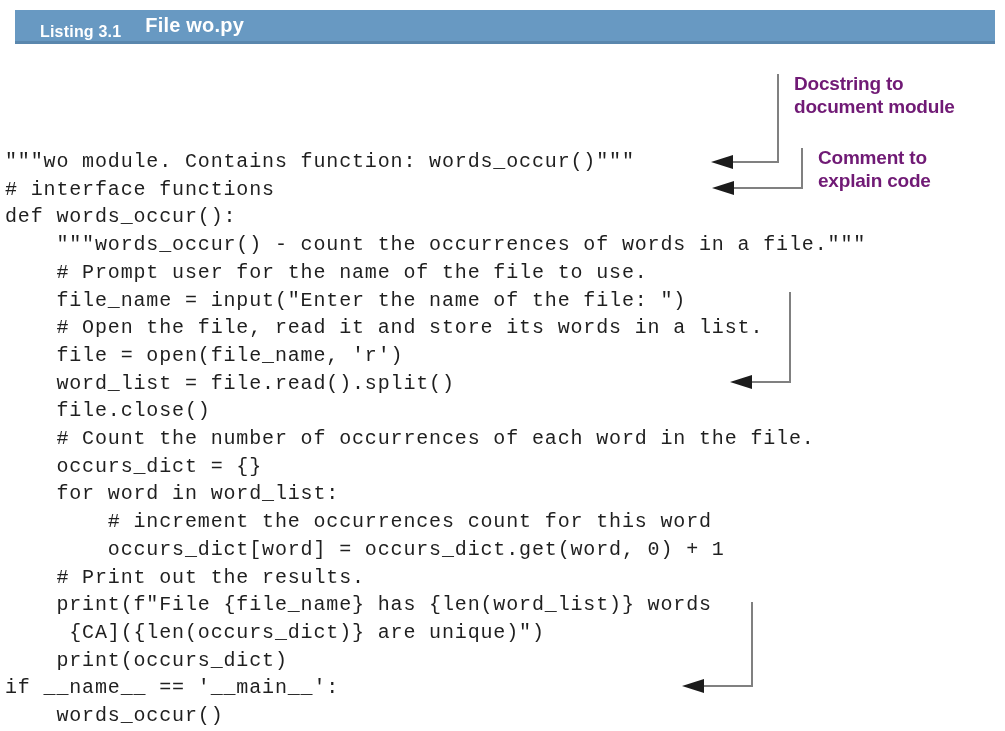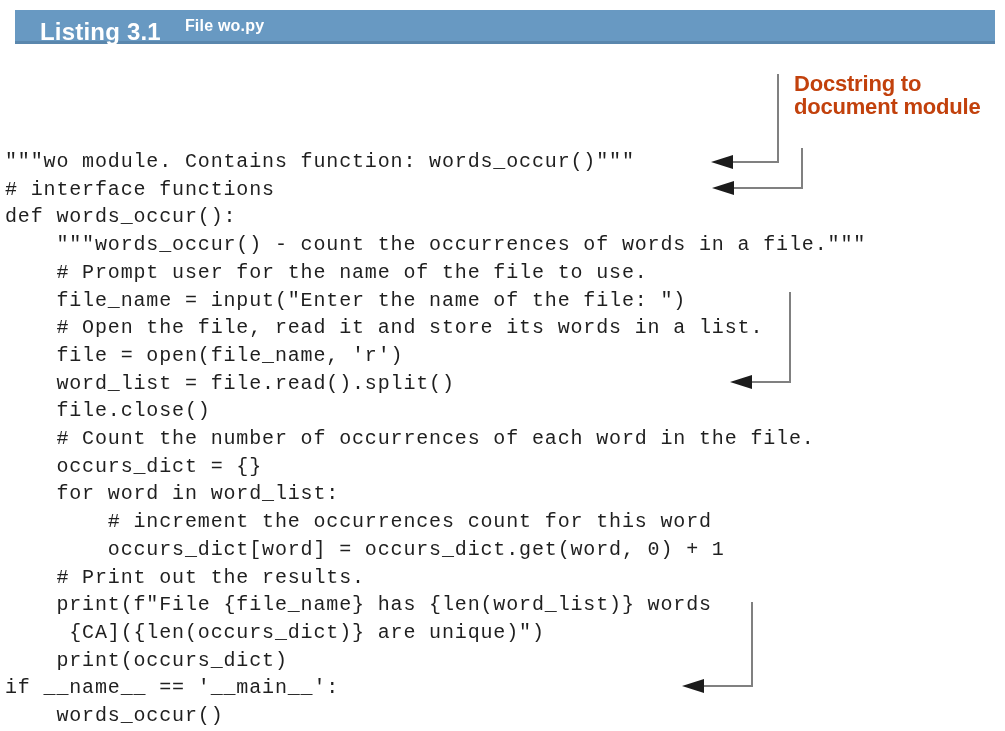--- a/index.html
+++ b/index.html
@@ -3,34 +3,34 @@
 <meta charset="utf-8">
 <style>
   html,body{margin:0;padding:0;background:#ffffff;}
   #page{position:relative;width:1005px;height:731px;background:#ffffff;overflow:hidden;
         font-family:"Liberation Sans",sans-serif;}
 
   
   #header-bar{position:absolute;left:15px;top:10px;width:980px;height:31px;
               background:#6899c2;border-bottom:3px solid #5a87ad;
               display:flex;align-items:center;}
-  #header-bar .hlabel{color:#ffffff;font-weight:bold;font-size:24px;margin-left:25px;
+  #header-bar .hlabel{color:#ffffff;font-weight:bold;font-size:16px;margin-left:25px;
                       letter-spacing:0.2px;margin-top:12px;}
-  #header-bar .htitle{color:#ffffff;font-weight:bold;font-size:16px;margin-left:24px;
+  #header-bar .htitle{color:#ffffff;font-weight:bold;font-size:20px;margin-left:24px;
                       letter-spacing:0.2px;}
 
   
   #code{position:absolute;left:5px;top:148px;margin:0;
         font-family:"Liberation Mono","DejaVu Sans Mono",monospace;
         font-size:20px;letter-spacing:0.85px;line-height:27.7px;
         color:#1f1f1f;white-space:pre;}
 
   
-  .callout-label{position:absolute;font-weight:bold;font-size:22px;line-height:23px;
-                 color:#c2410c;white-space:pre-line;letter-spacing:-0.2px;}
+  .callout-label{position:absolute;font-weight:bold;font-size:19px;line-height:23px;
+                 color:#701a75;white-space:pre-line;letter-spacing:-0.2px;}
   .vline{position:absolute;width:2px;background:#808080;}
   .hline{position:absolute;height:2px;background:#808080;}
   .arrow-left{position:absolute;width:0;height:0;
               border-top:7px solid transparent;border-bottom:7px solid transparent;
               border-right:22px solid #1c1c1c;}
 </style>
 </head>
 <body>
 
 <div id="page">
@@ -41,20 +41,22 @@
   </div>
 
   <pre id="code"><div class="code-line">"""wo module. Contains function: words_occur()"""</div><div class="code-line"># interface functions</div><div class="code-line">def words_occur():</div><div class="code-line">    """words_occur() - count the occurrences of words in a file."""</div><div class="code-line">    # Prompt user for the name of the file to use.</div><div class="code-line">    file_name = input("Enter the name of the file: ")</div><div class="code-line">    # Open the file, read it and store its words in a list.</div><div class="code-line">    file = open(file_name, 'r')</div><div class="code-line">    word_list = file.read().split()</div><div class="code-line">    file.close()</div><div class="code-line">    # Count the number of occurrences of each word in the file.</div><div class="code-line">    occurs_dict = {}</div><div class="code-line">    for word in word_list:</div><div class="code-line">        # increment the occurrences count for this word</div><div class="code-line">        occurs_dict[word] = occurs_dict.get(word, 0) + 1</div><div class="code-line">    # Print out the results.</div><div class="code-line">    print(f"File {file_name} has {len(word_list)} words</div><div class="code-line">     {CA]({len(occurs_dict)} are unique)")</div><div class="code-line">    print(occurs_dict)</div><div class="code-line">if __name__ == '__main__':</div><div class="code-line">    words_occur()</div></pre>
 
   <div class="callout-label" style="left:794px;top:72px;">Docstring to
 document module</div>
   <div class="vline" style="left:777px;top:74px;height:89px;"></div>
   <div class="hline" style="left:733px;top:161px;width:46px;"></div>
   <div class="arrow-left" style="left:711px;top:155px;"></div>
 
+  <div class="callout-label" style="left:818px;top:146px;">Comment to
+explain code</div>
   <div class="vline" style="left:801px;top:148px;height:41px;"></div>
   <div class="hline" style="left:734px;top:187px;width:69px;"></div>
   <div class="arrow-left" style="left:712px;top:181px;"></div>
 
   <div class="vline" style="left:789px;top:292px;height:91px;"></div>
   <div class="hline" style="left:752px;top:381px;width:39px;"></div>
   <div class="arrow-left" style="left:730px;top:375px;"></div>
 
   <div class="vline" style="left:751px;top:602px;height:85px;"></div>
   <div class="hline" style="left:704px;top:685px;width:49px;"></div>

